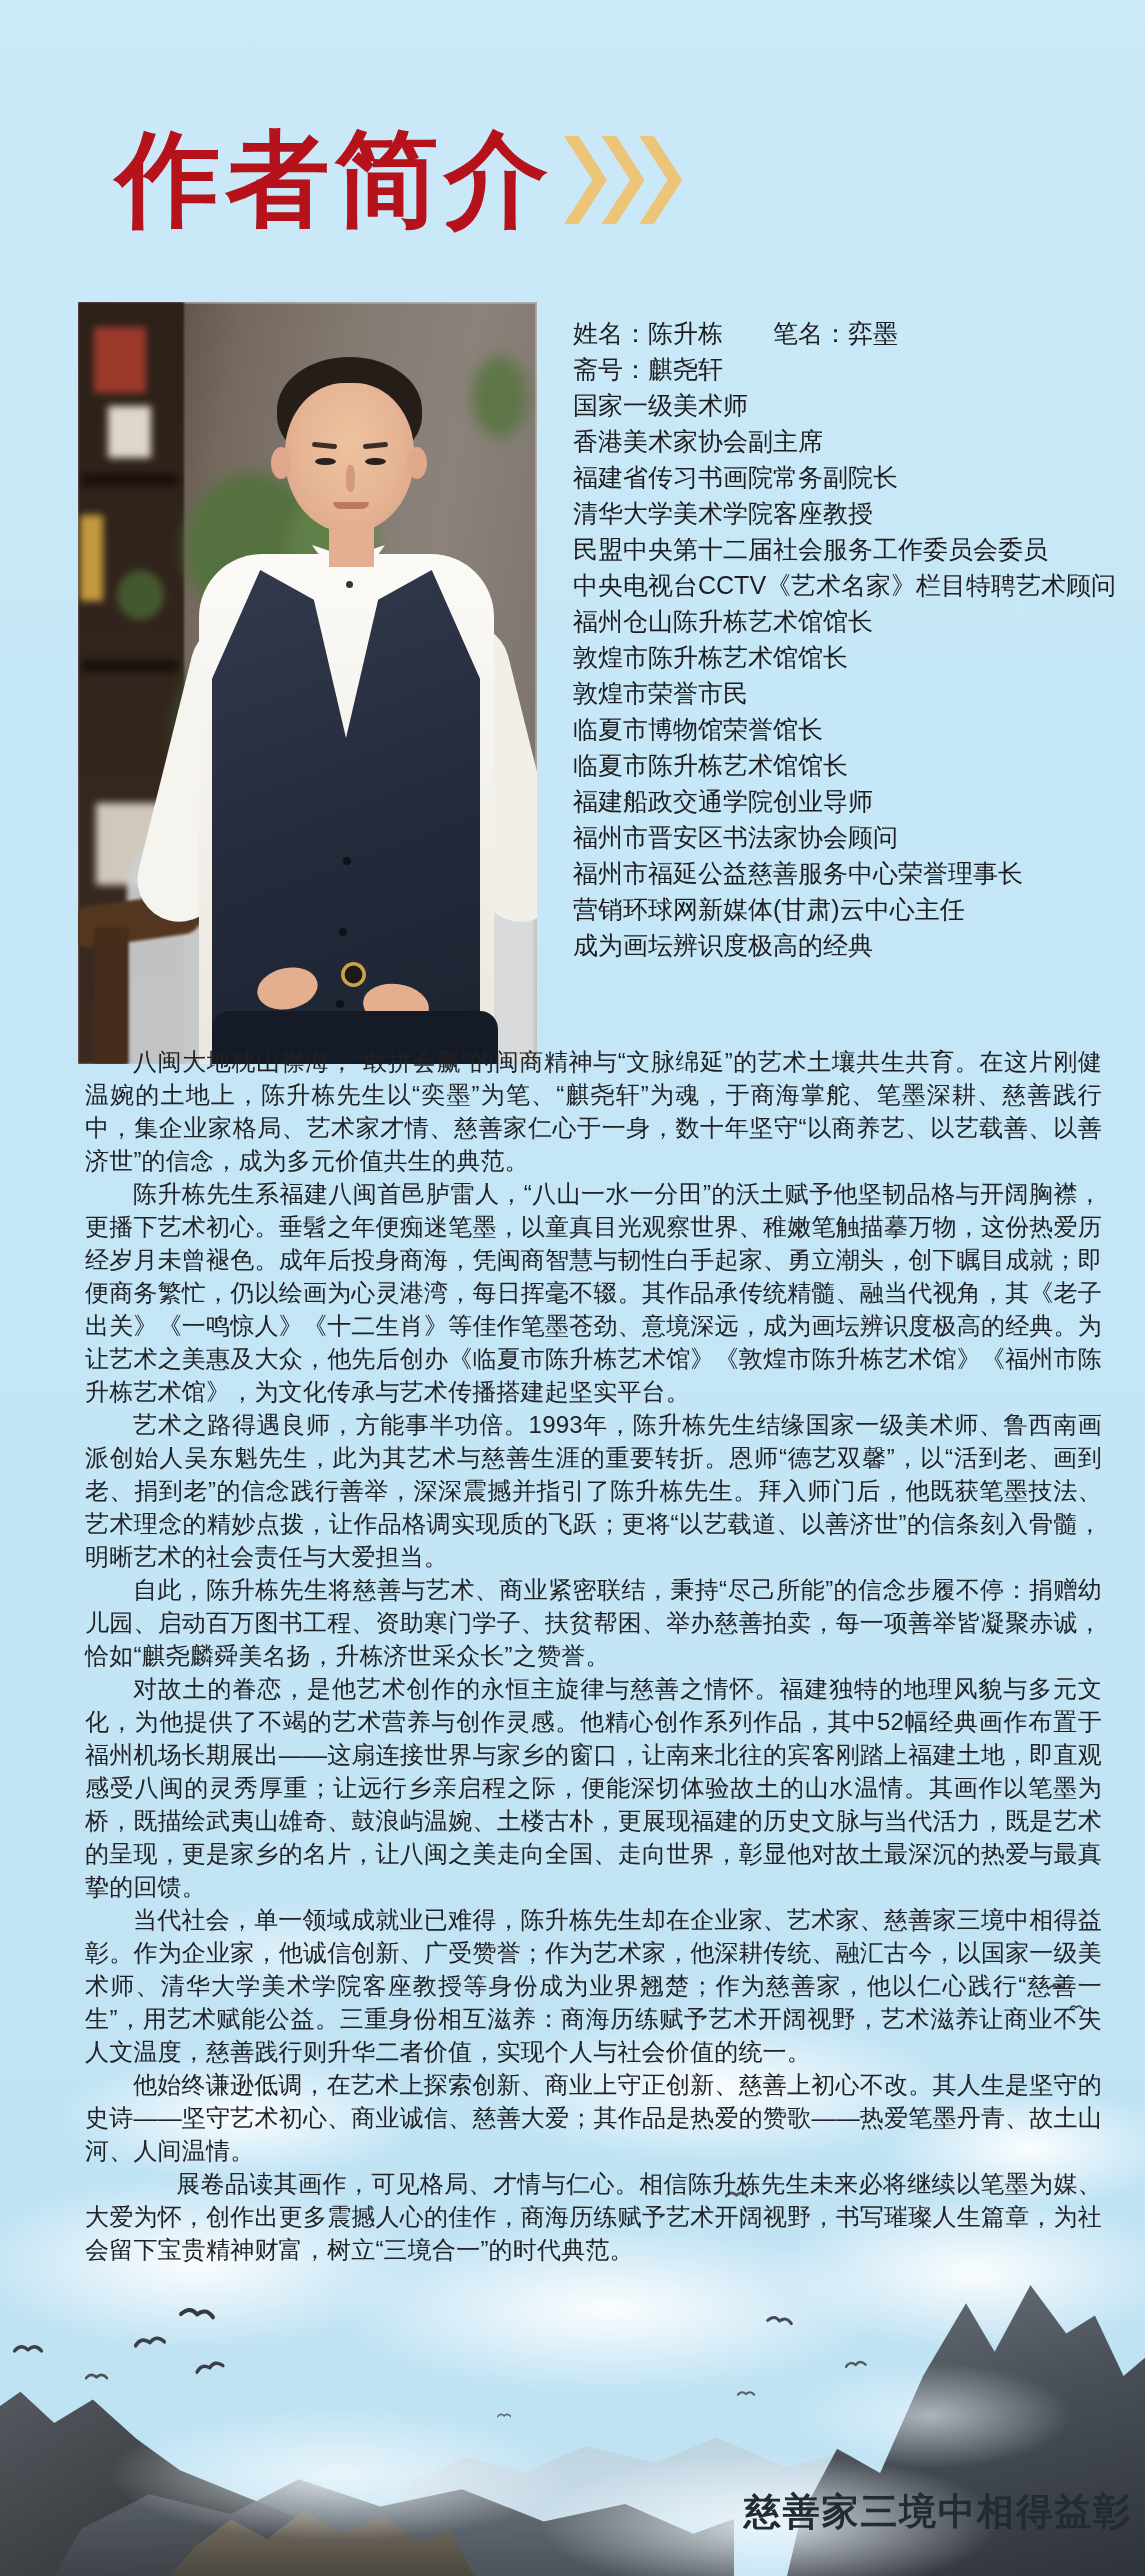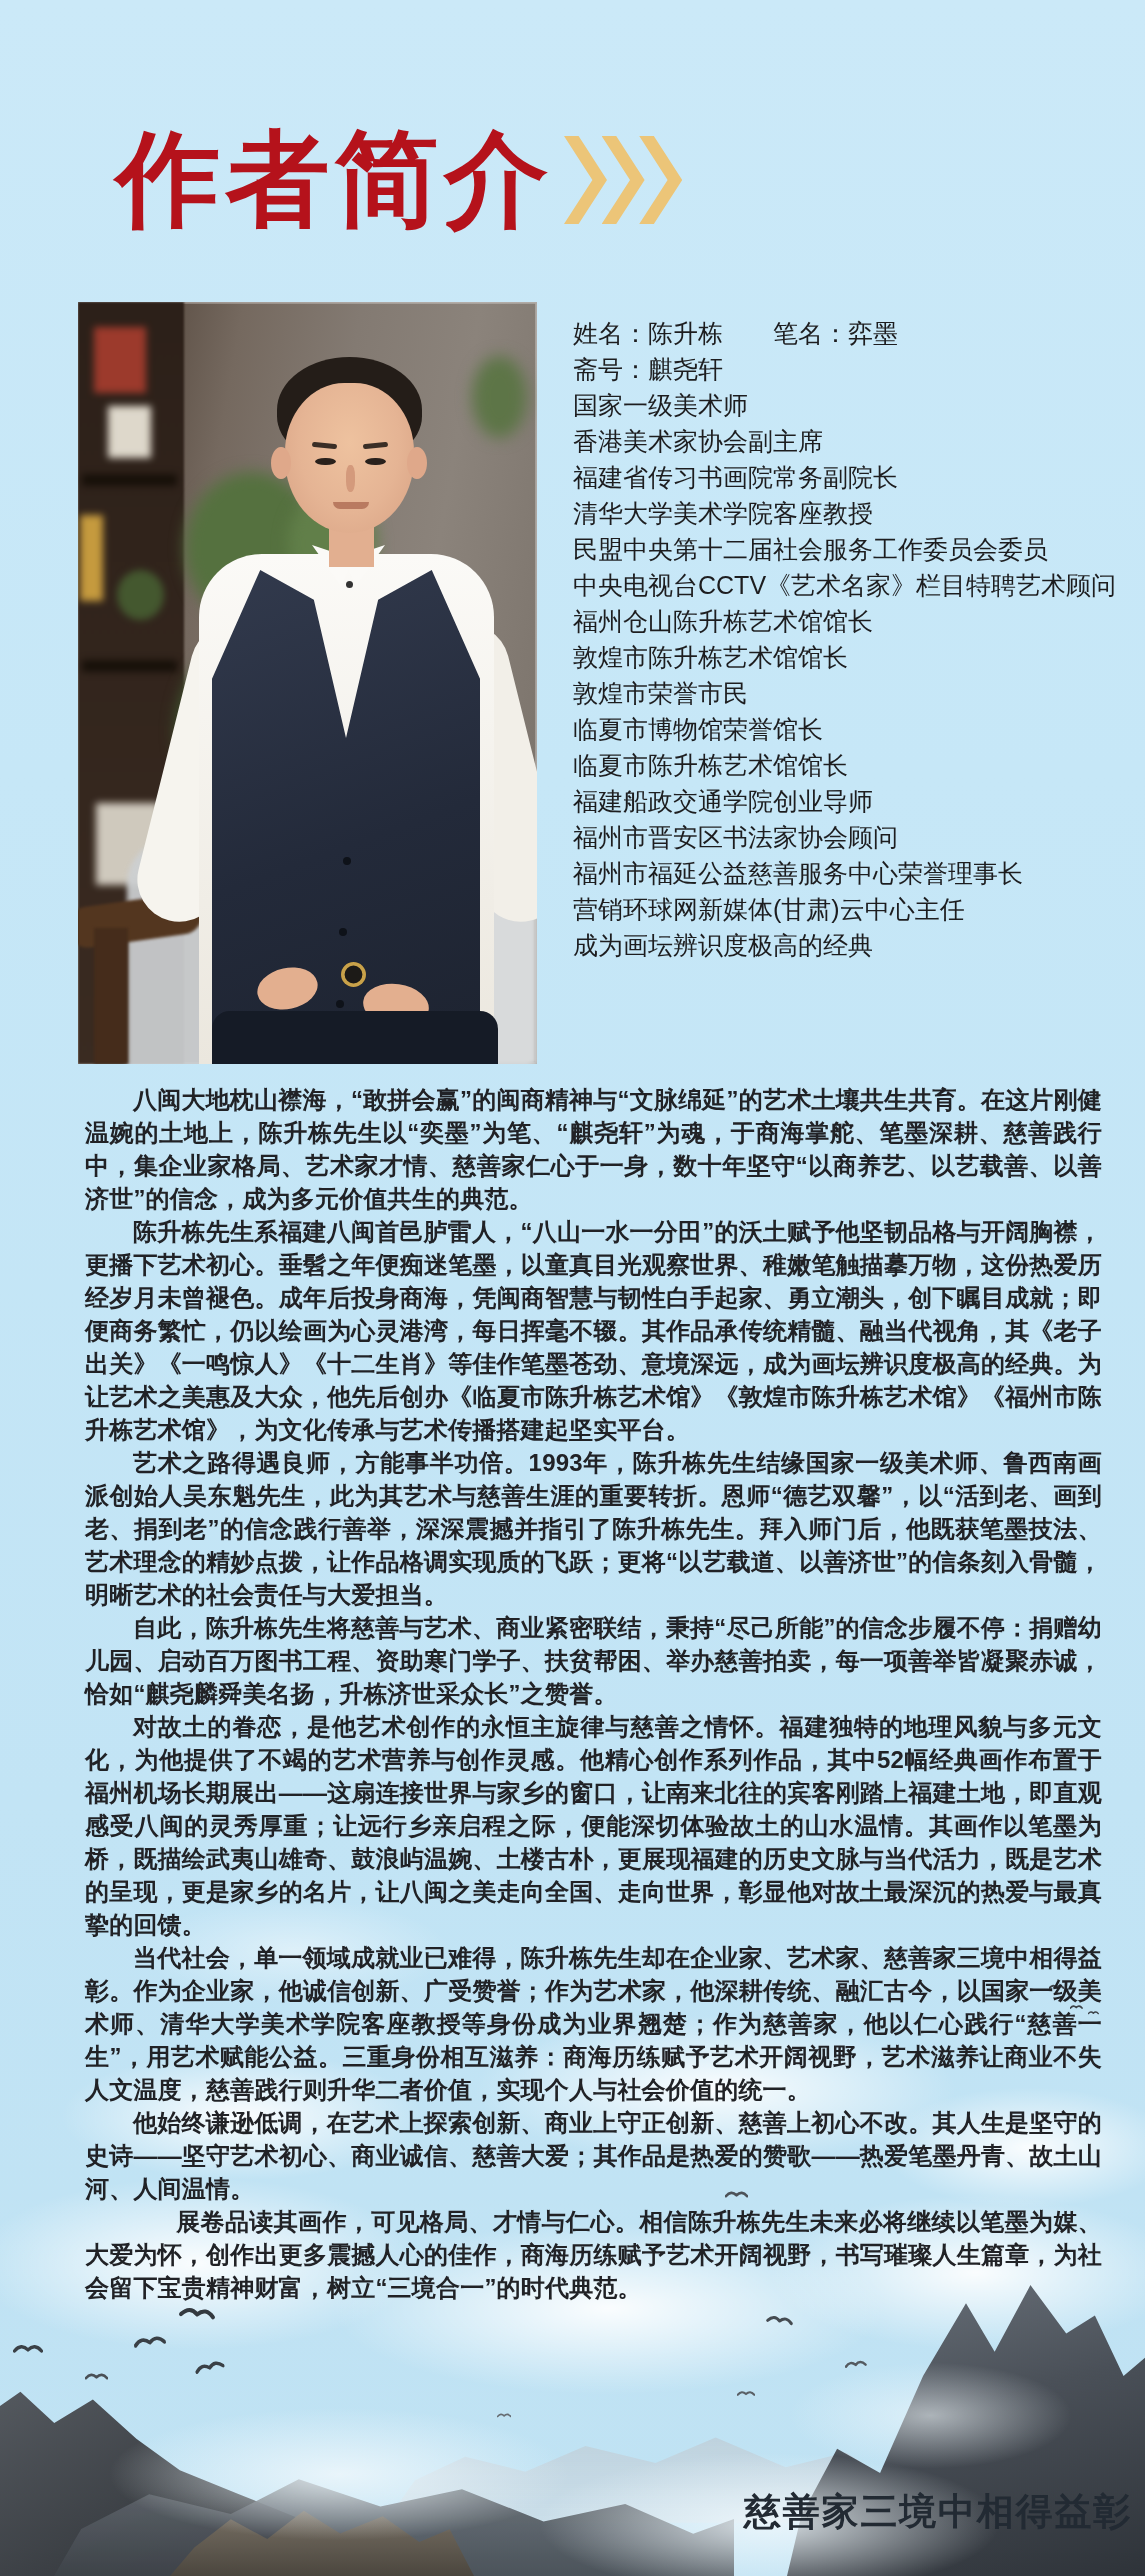--- a/index.html
+++ b/index.html
@@ -64,21 +64,21 @@
   .hand-l{left:179px;top:666px;width:61px;height:41px;background:#e3af8f;border-radius:50%;transform:rotate(-12deg);}
   .hand-r{left:285px;top:682px;width:66px;height:43px;background:#e3af8f;border-radius:50%;transform:rotate(8deg);}
   .watch{left:263px;top:660px;width:25px;height:25px;background:#1c1a17;border-radius:50%;box-shadow:inset 0 0 0 3.6px #c9a24a;}
   .pants{left:134px;top:709px;width:286px;height:54px;background:#151b26;border-radius:18px 18px 0 0;}
 
   
   .credentials{position:absolute;left:573px;top:315px;width:546px;}
   .cred-line{font-size:25px;line-height:36px;color:#1d1d1f;white-space:nowrap;}
 
   
-  .body-text{position:absolute;left:85px;top:1083px;width:1017px;z-index:5;font-weight:bold;}
+  .body-text{position:absolute;left:85px;top:1045px;width:1017px;z-index:5;}
   .body-text p{margin:0;font-size:24px;line-height:33px;color:#212226;
         text-align:justify;text-justify:inter-ideograph;text-indent:2em;letter-spacing:0.2px;}
   .body-text p:last-child{text-indent:3.8em;}
 
   
   .cloud{position:absolute;background:radial-gradient(ellipse at center,rgba(255,255,255,.92) 0%,rgba(255,255,255,0) 68%);border-radius:50%;z-index:1;}
 
   
   .mtn{position:absolute;z-index:2;}
   .mtn-far-mid{left:385px;top:2416px;width:501px;height:107px;background:linear-gradient(#b9c3cb,#d3dde4);opacity:.6;filter:blur(1.8px);

